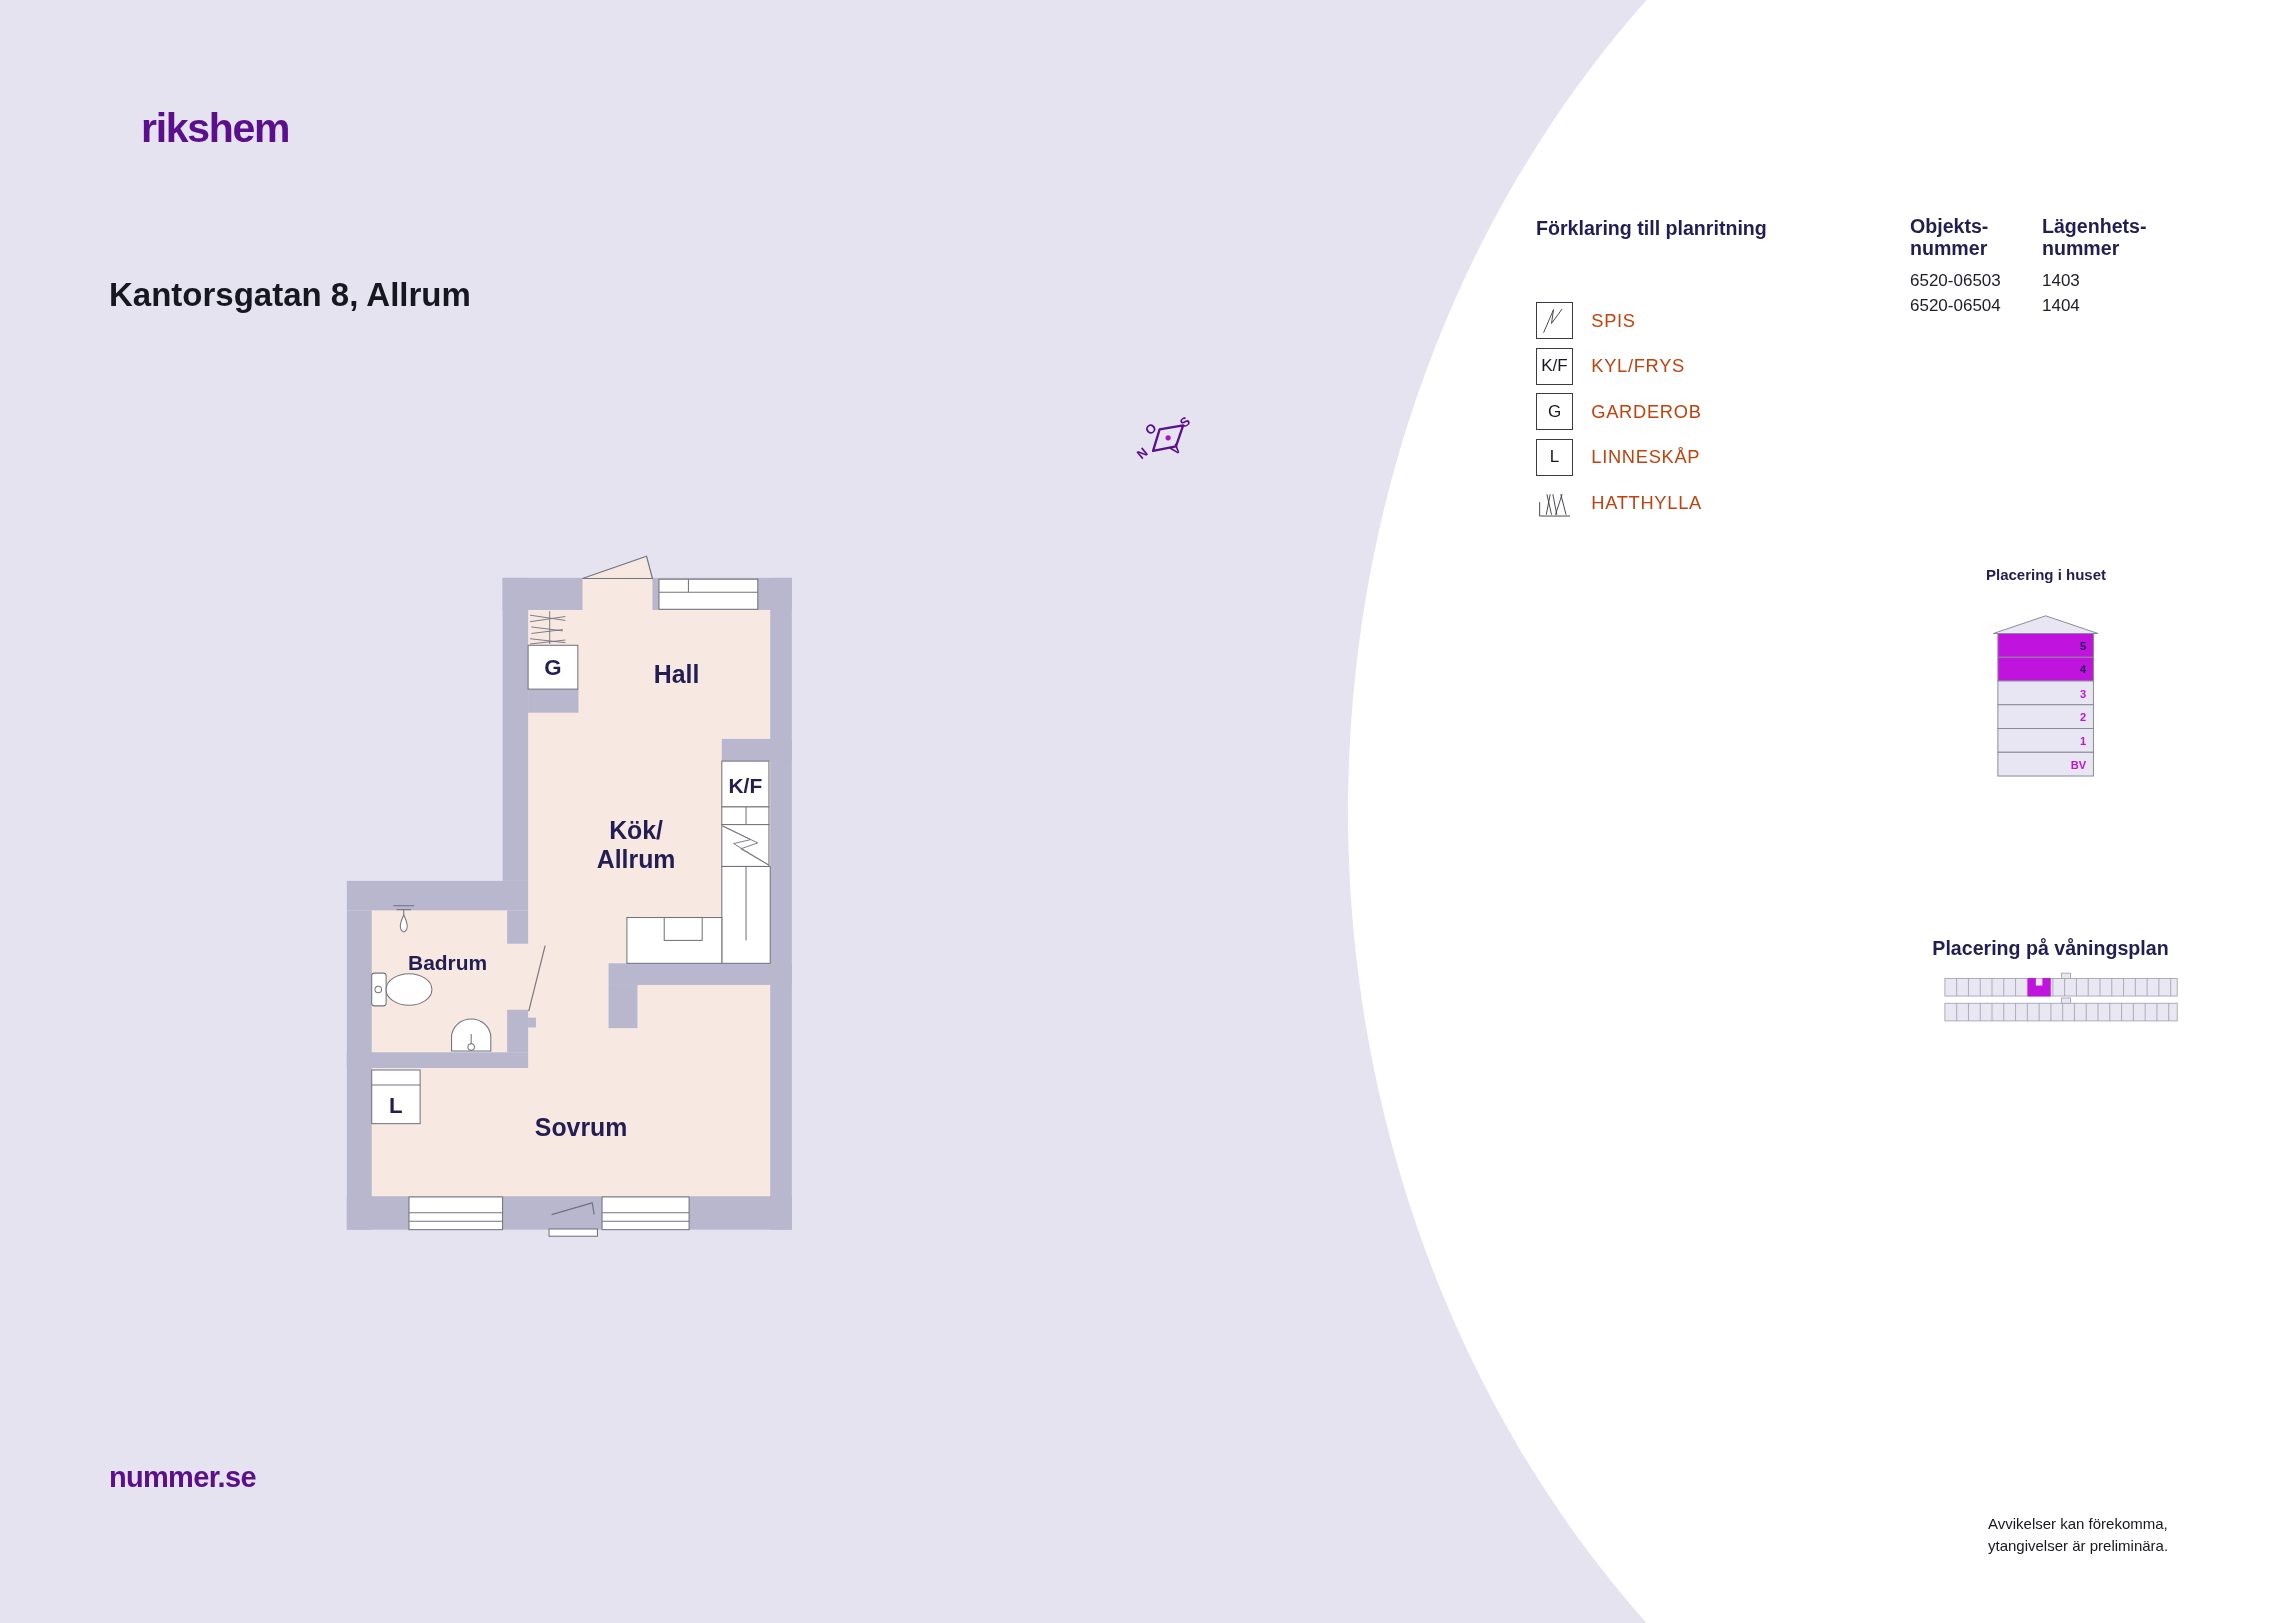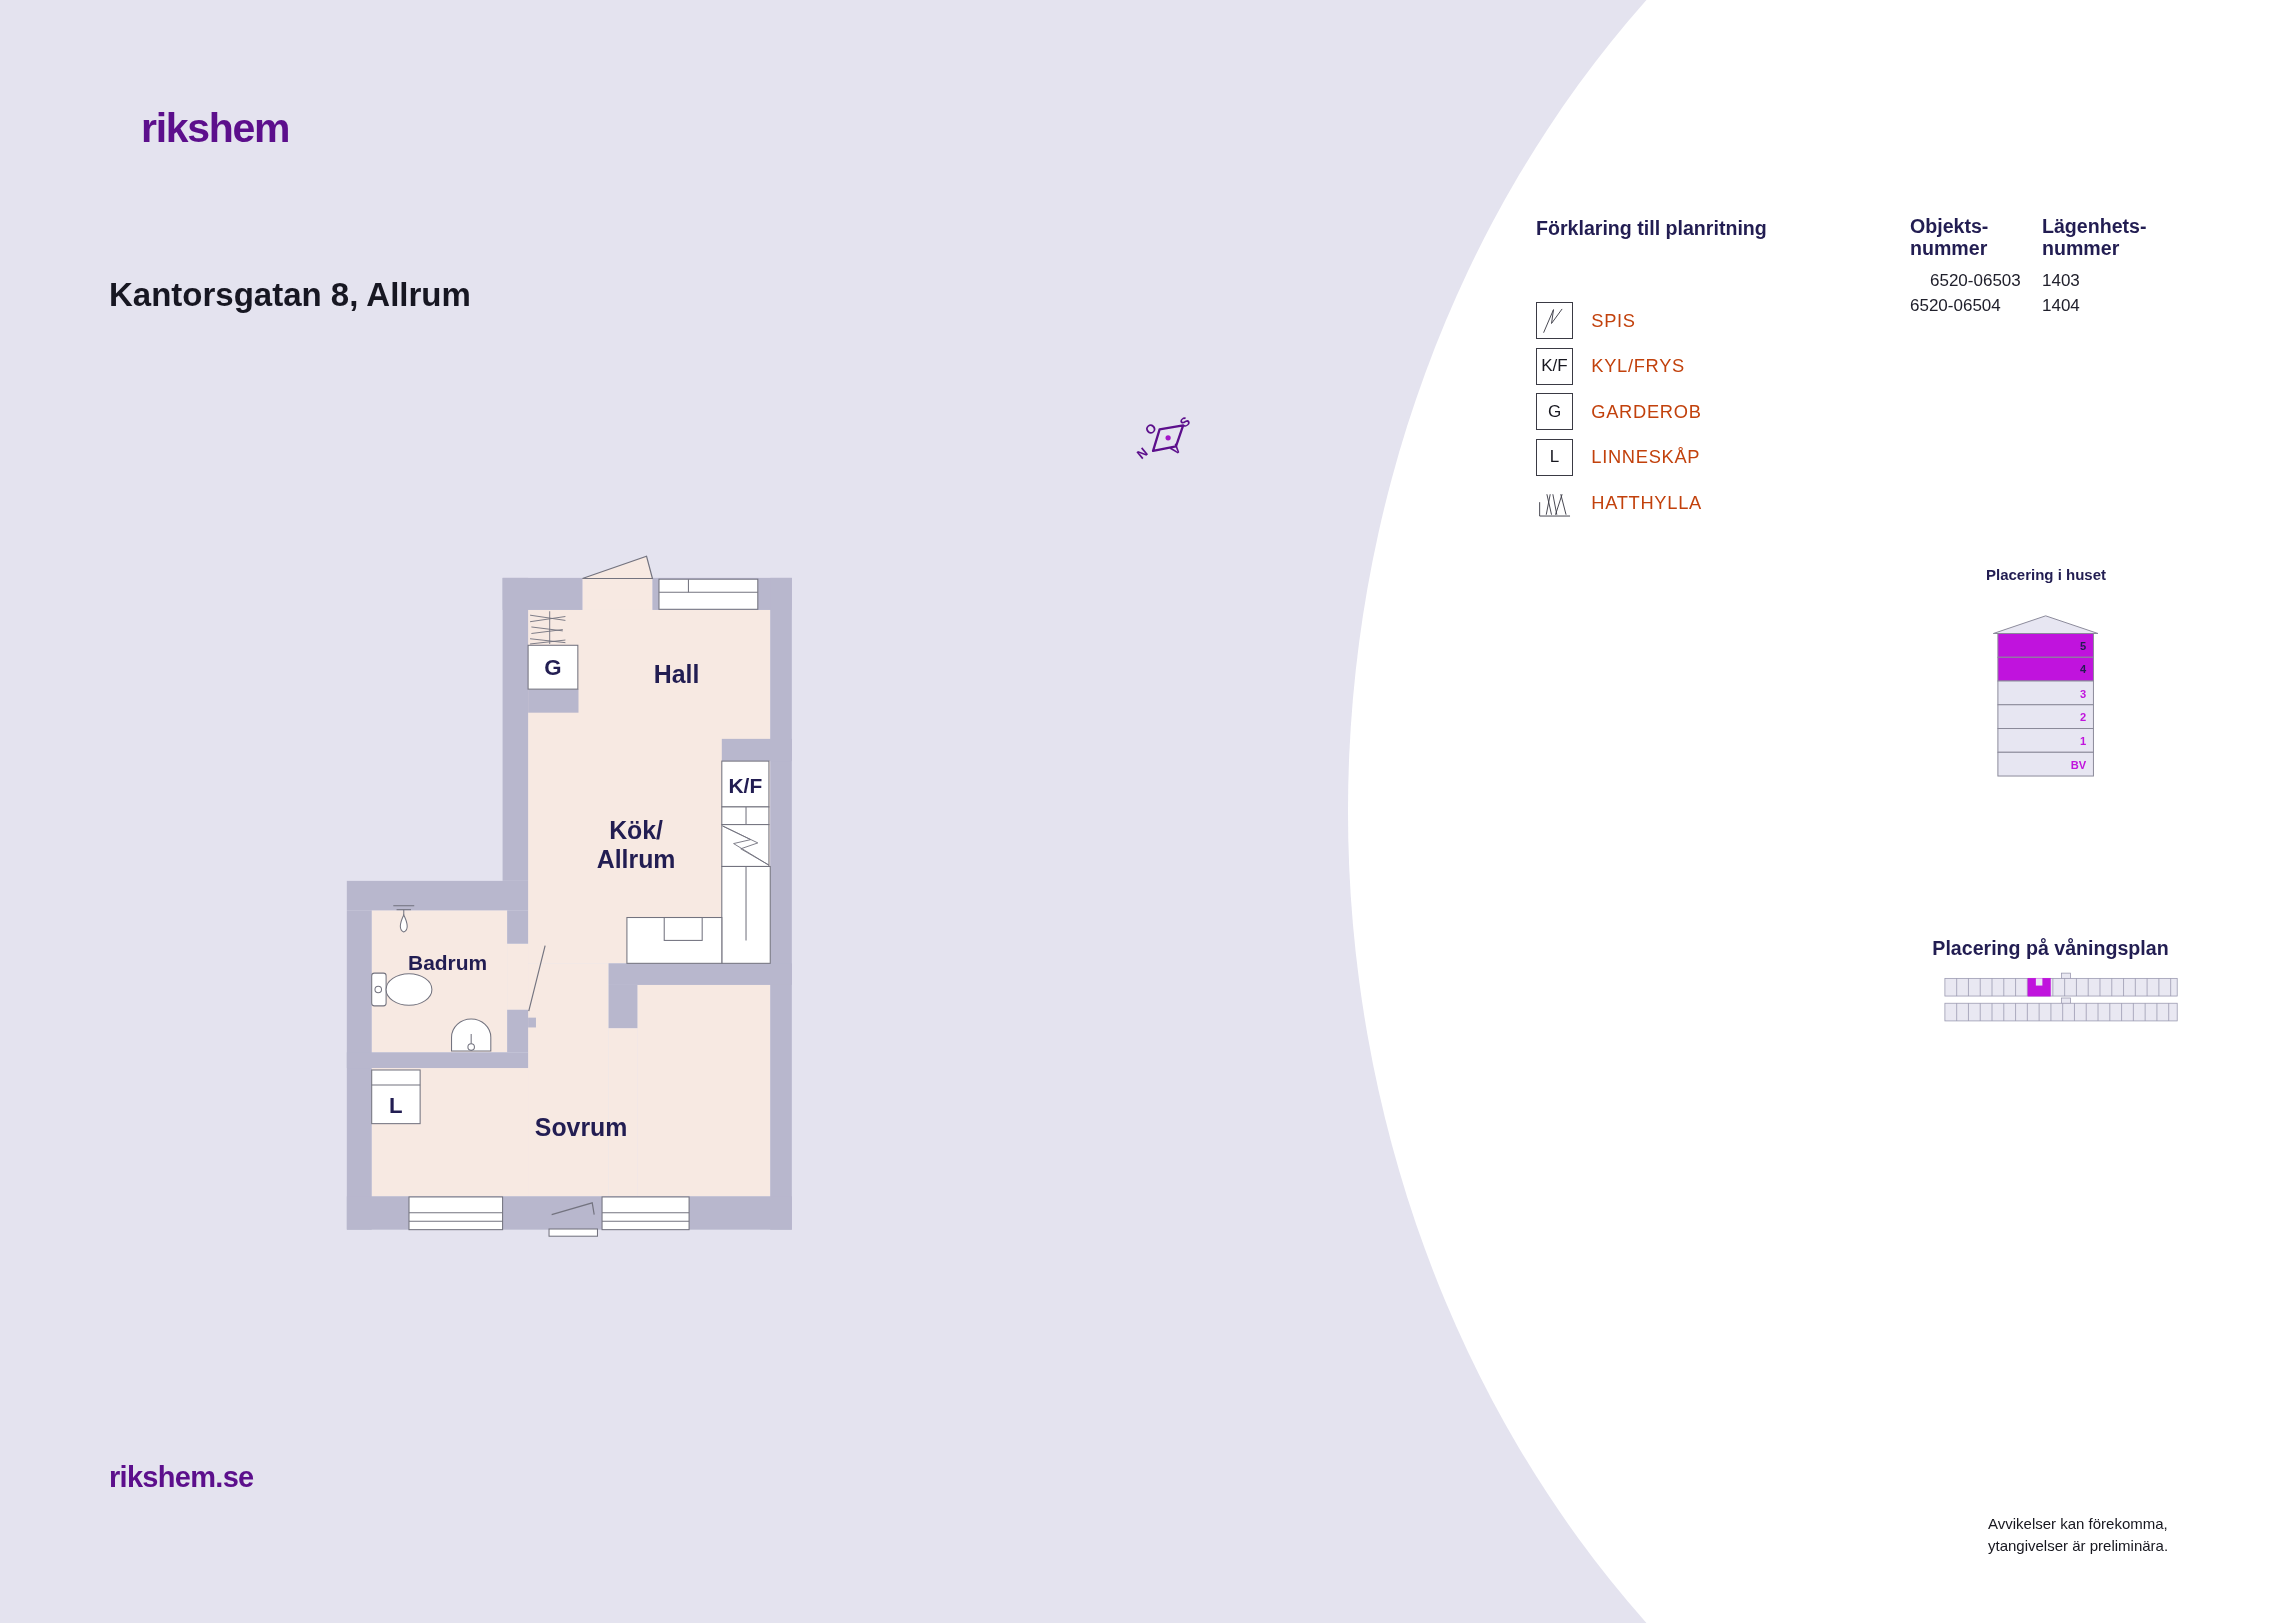--- a/index.html
+++ b/index.html
@@ -18,21 +18,21 @@
   .legend{left:1536px;top:302px;}
   .legend-row{display:flex;align-items:center;margin-bottom:8.5px;height:37px;}
   .legend-icon{width:37px;height:37px;box-sizing:border-box;border:1.3px solid #3a3a44;background:#fff;
         display:flex;align-items:center;justify-content:center;font-size:17px;color:#17171f;}
   .legend-icon.noborder{border:none;background:transparent;}
   .legend-label{margin-left:18.3px;font-size:18.3px;color:#c2410c;letter-spacing:0.7px;}
   .col-head{font-size:19.6px;font-weight:bold;color:#221d52;line-height:21.6px;}
   .col-objekt{left:1910px;top:216px;}
   .col-lagenhet{left:2042px;top:216px;}
   .val{font-size:17px;color:#20202c;}
-  .v-obj1{left:1910px;top:271px;margin-left:20px;}  .v-lgh1{left:2042px;top:271px;text-align:right;}
+  .v-obj1{left:1910px;top:271px;}  .v-lgh1{left:2042px;top:271px;text-align:right;}
   .v-obj2{left:1910px;top:296px;}  .v-lgh2{left:2042px;top:296px;}
   .huset-heading{left:1928px;top:566px;width:236px;text-align:center;font-size:15px;
         font-weight:bold;color:#221d52;}
   .plan-heading{left:1900px;top:937px;width:301px;text-align:center;font-size:19.6px;
         font-weight:bold;color:#221d52;}
   .footer-logo{left:109px;top:1461px;font-size:29px;font-weight:bold;color:#5c0f8c;letter-spacing:-0.7px;}
   .disclaimer{left:1988px;top:1513px;font-size:15px;color:#17171f;line-height:21.6px;}
   text{font-family:"Liberation Sans",sans-serif;}
   .room-label{font-weight:bold;fill:#221d52;}
   .floor-num{font-weight:bold;font-size:17px;}
@@ -255,20 +255,20 @@
     <div>nummer</div>
   </div>
   <div class="abs val v-obj1">6520-06503</div>
   <div class="abs val v-lgh1">1403</div>
   <div class="abs val v-obj2">6520-06504</div>
   <div class="abs val v-lgh2">1404</div>
 
   <div class="abs huset-heading">Placering i huset</div>
   <div class="abs plan-heading">Placering på våningsplan</div>
 
-  <div class="abs footer-logo">rikshem.se</div>
+  <div class="abs footer-logo">nummer.se</div>
   <div class="abs disclaimer">
     <div>Avvikelser kan förekomma,</div>
     <div>ytangivelser är preliminära.</div>
   </div>
 
 </div>
 
 
 </body></html>

